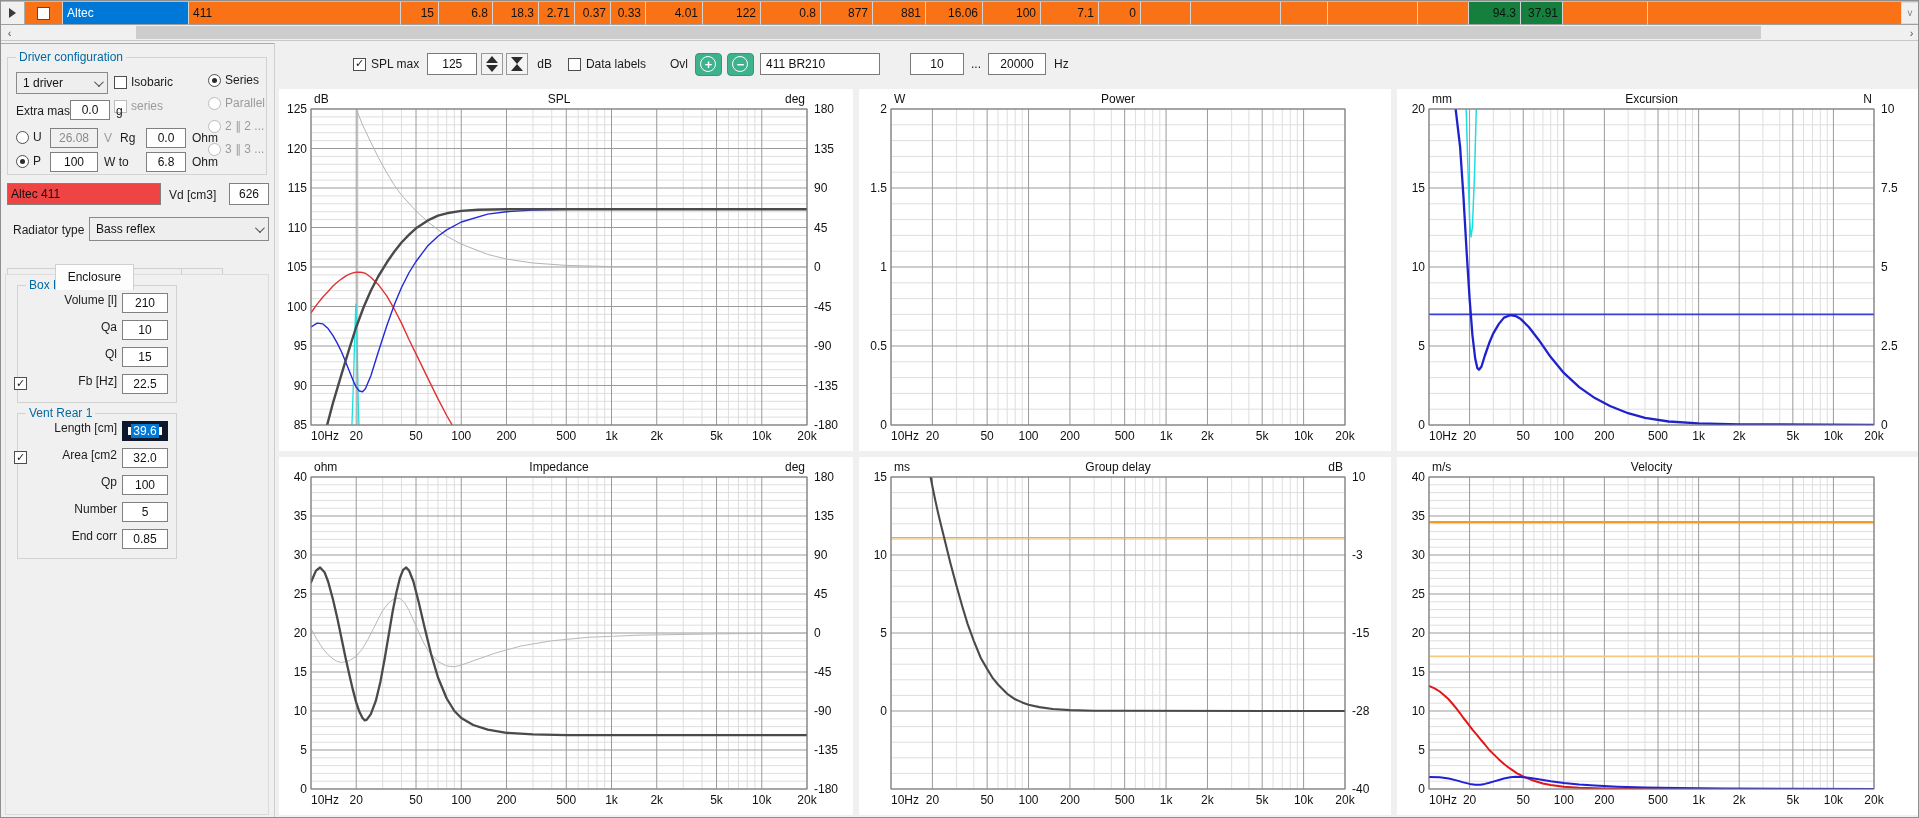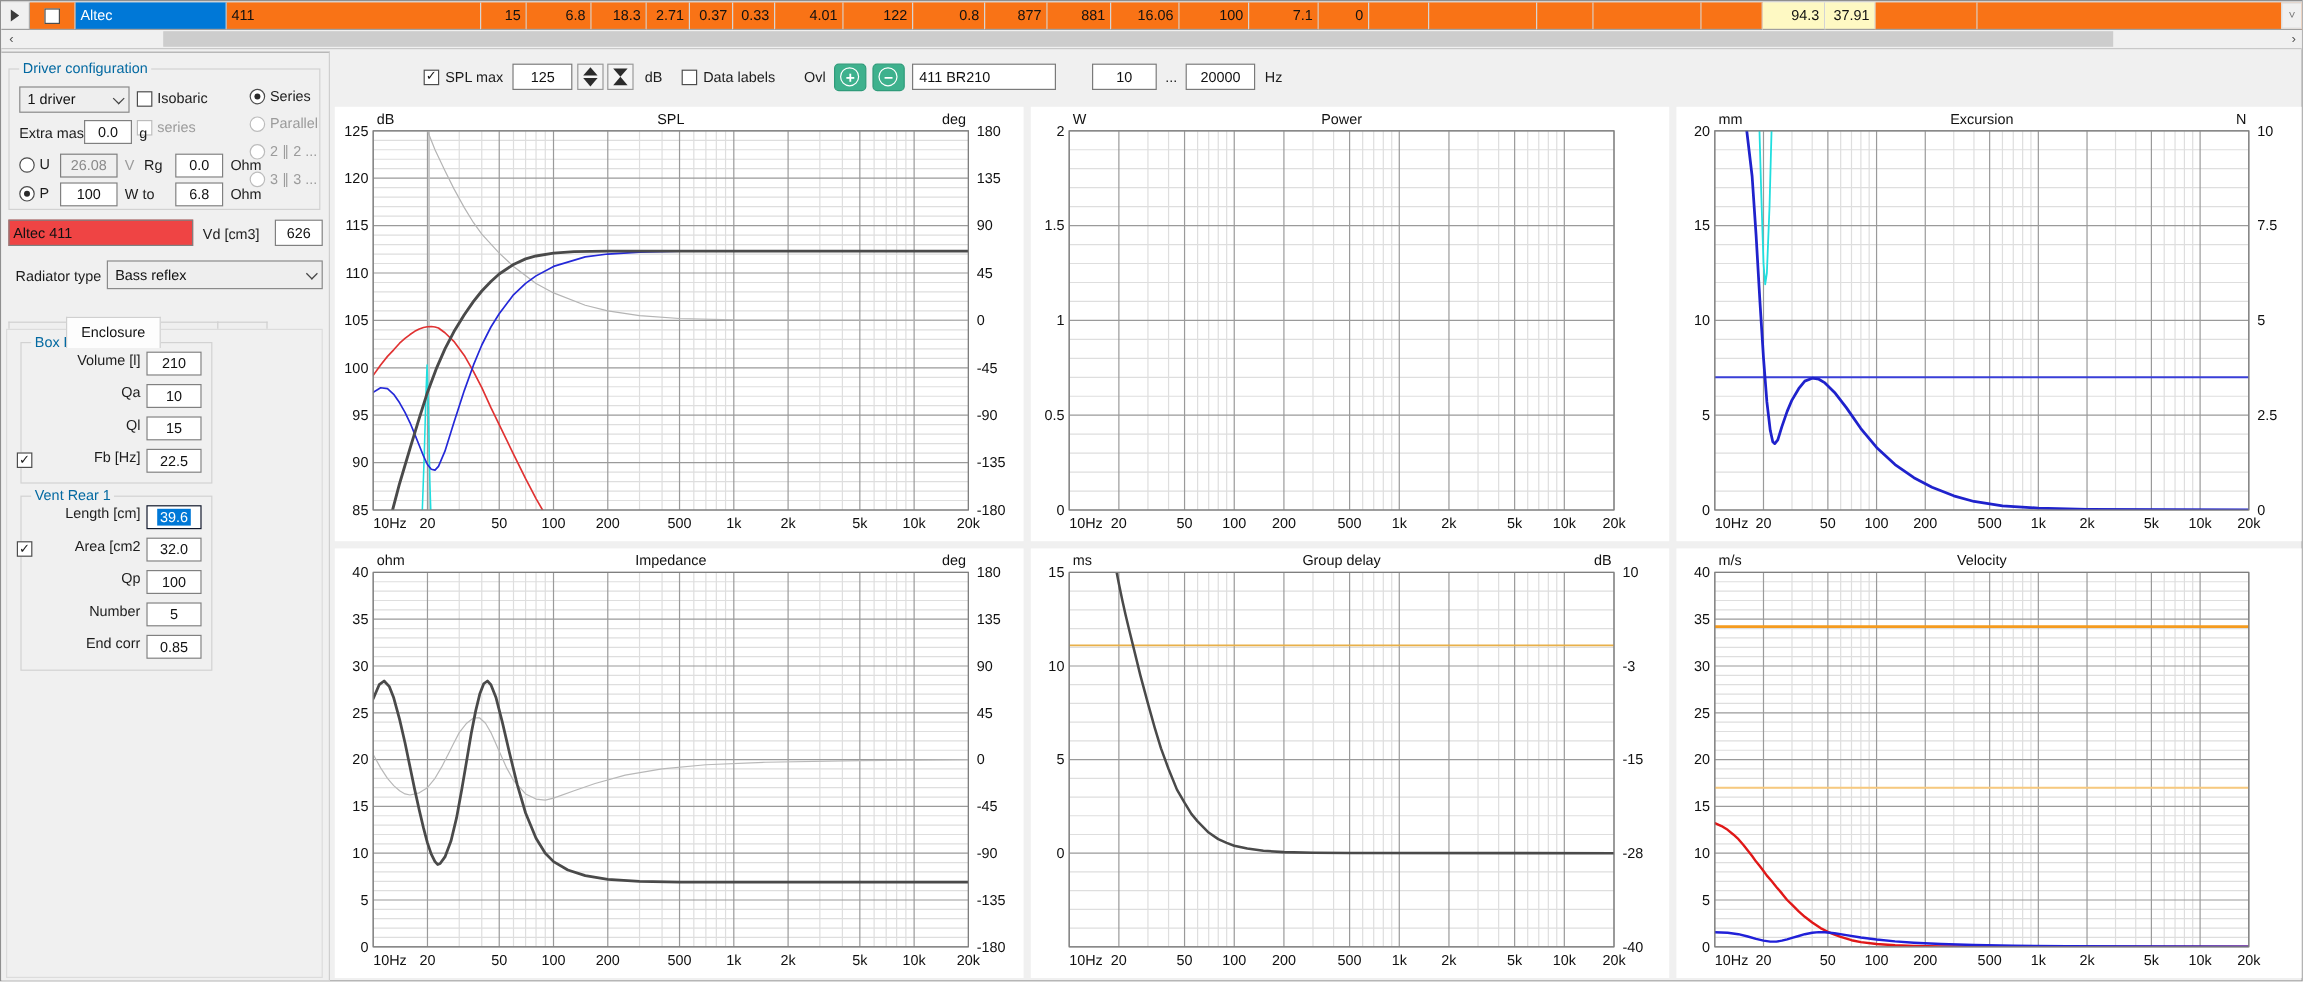--- a/index.html
+++ b/index.html
@@ -5,21 +5,21 @@
   * { box-sizing: border-box; margin:0; padding:0; }
   html,body { background:#fff; }
   body { font-family:"Liberation Sans","DejaVu Sans",sans-serif; font-size:12px; color:#111; }
   #app { position:relative; width:1919px; height:818px; background:#f0f0f0; overflow:hidden; border:1px solid #8f8f8f; }
 
   
   #grid-row { position:absolute; left:0; top:0; height:23px; display:flex; background:#fff; border-top:1px solid #bcbcbc; }
   .gcell { height:23px; border-right:1px solid #d4d4d4; border-bottom:1px solid #9f9f9f; display:flex; align-items:center; justify-content:flex-end; padding:0 4px; background:#f97316; white-space:nowrap; overflow:hidden; }
   .gcell.left { justify-content:flex-start; }
   .gcell.sel { background:#0078d7; color:#fff; }
-  .gcell.gray { background:#fef9c3; }
+  .gcell.gray { background:#15803d; }
   .gcell.marker { background:#f0f0f0; justify-content:center; border-right:1px solid #ababab; }
   .tri { width:0; height:0; border-left:7px solid #3a3a3a; border-top:5px solid transparent; border-bottom:5px solid transparent; }
   .gcell.ckcell { justify-content:center; }
   #grid-vscroll { position:absolute; left:1900px; top:1px; width:18px; height:22px; background:#f0f0f0; border:1px solid #dcdcdc; display:flex; align-items:center; justify-content:center; color:#7a7a7a; font-size:10px; }
 
   
   #hscroll { position:absolute; left:0; top:24px; width:1919px; height:16px; background:#f0f0f0; border-bottom:1px solid #c8c8c8; }
   .sbtn { position:absolute; top:0; width:17px; height:15px; display:flex; align-items:center; justify-content:center; color:#505050; font-size:11px; background:#f0f0f0; }
   #hthumb { position:absolute; left:135px; top:1px; width:1625px; height:13px; background:#cdcdcd; }
 
@@ -32,21 +32,21 @@
   .cb { width:13px; height:13px; border:1px solid #4d4d4d; background:#fff; display:inline-flex; align-items:center; justify-content:center; flex:none; }
   .cb.on::after { content:"✓"; font-size:11px; font-weight:bold; color:#1a1a1a; margin-top:-1px; }
   .cb.dis { border-color:#bcbcbc; }
   .radio { width:13px; height:13px; border:1px solid #4d4d4d; border-radius:50%; background:#fff; position:relative; flex:none; display:inline-block; }
   .radio.on::after { content:""; position:absolute; left:3px; top:3px; right:3px; bottom:3px; border-radius:50%; background:#2b2b2b; }
   .radio.dis { border-color:#bcbcbc; }
   .field { border:1px solid #808080; background:#fff; height:20px; display:flex; align-items:center; justify-content:center; padding:0 3px; }
   .field.ro { background:#ef4444; }
   .field.disf { background:#f0f0f0; color:#8a8a8a; }
   .field.leftal { justify-content:flex-start; }
-  .field.focus { border:1px solid #0f172a; }
+  .field.focus { border:6px solid #0f172a; }
   .field.focus .selspan { background:#0078d7; color:#fff; padding:0 2px; }
   .combo { border:1px solid #8a8a8a; background:#eeeeee; display:flex; align-items:center; justify-content:space-between; padding:0 6px; }
   .chev { width:7px; height:7px; border-right:1.6px solid #444; border-bottom:1.6px solid #444; transform:rotate(45deg) translateY(-2px); flex:none; }
   .abs { position:absolute; }
   .hz { display:flex; align-items:center; gap:4px; }
 
   
   #tabs { position:absolute; left:6px; top:286px; height:24px; display:flex; align-items:flex-end; }
   .tab { border:1px solid #d0d0d0; border-bottom:none; background:#efefef; padding:3px 10px 4px; margin-right:-1px; }
   .tab.active { background:#fdfdfd; padding:5px 12px 6px; position:relative; z-index:2; }

